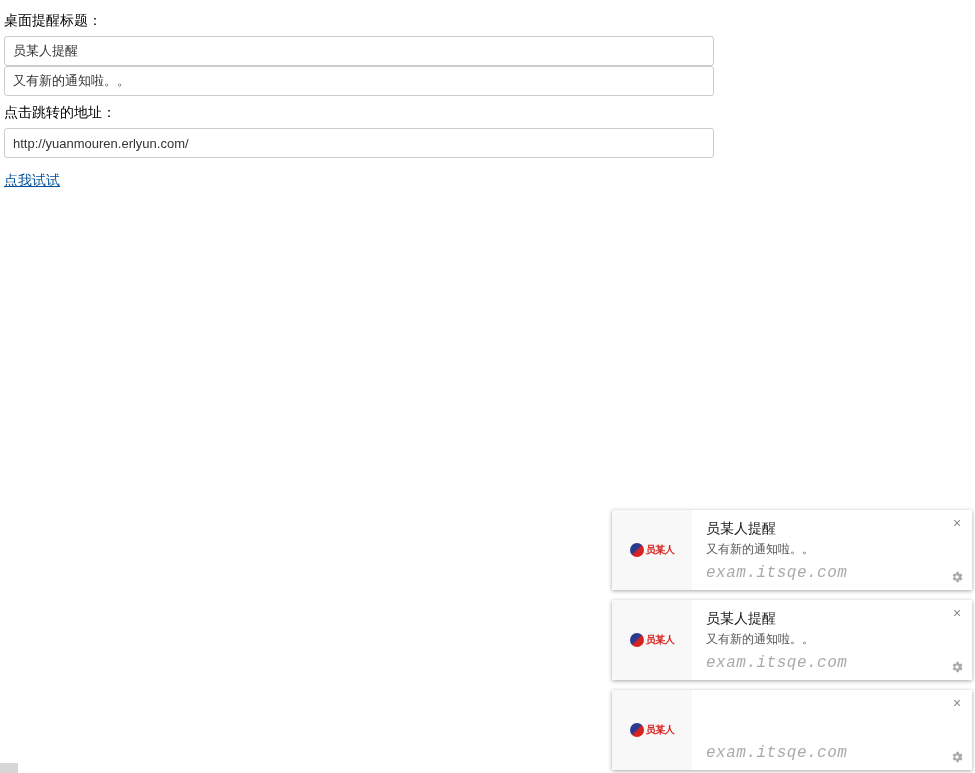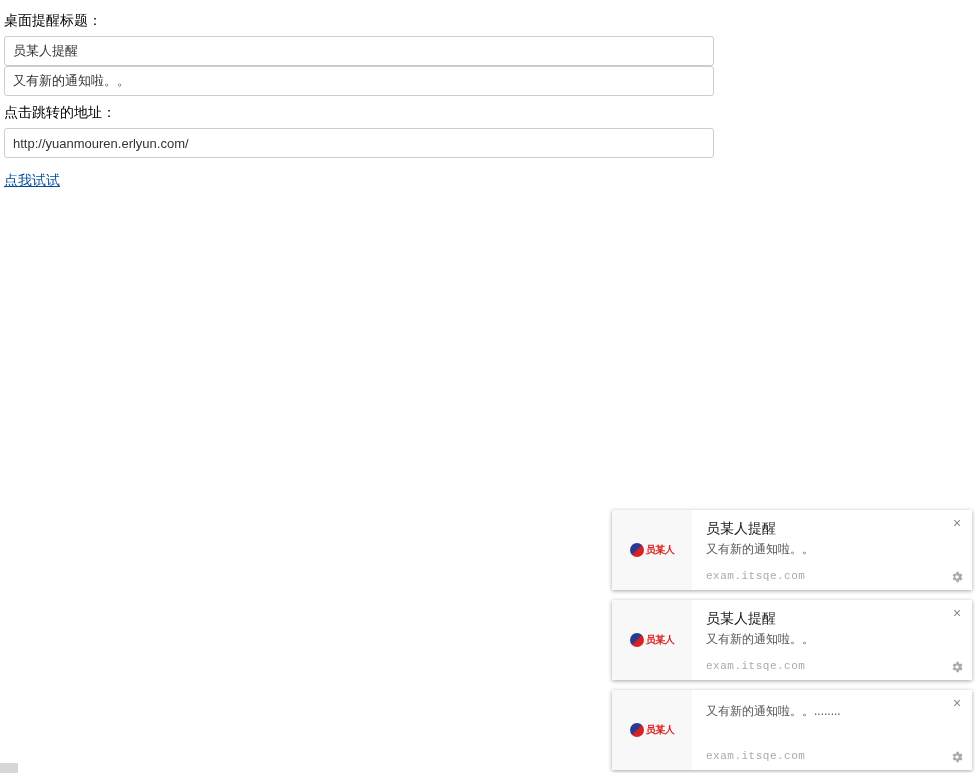--- a/index.html
+++ b/index.html
@@ -79,24 +79,25 @@
     .notif-body {
       flex: 1;
       padding: 10px 14px 8px 14px;
       display: flex;
       flex-direction: column;
       justify-content: space-between;
     }
     .notif-title { font-size: 14px; color: #1a1a1a; }
     .notif-content { font-size: 12px; color: #555; margin-top: 3px; }
     .notif-origin {
-      font-size: 11px;
+      font-size: 16px;
       font-family: "Courier New", monospace;
       color: #aaa;
       letter-spacing: 0.5px;
+      font-style: italic;
     }
     .notif-close {
       position: absolute;
       right: 8px; top: 6px;
       width: 14px; height: 14px;
       color: #888;
       font-size: 14px;
       line-height: 14px;
       text-align: center;
       cursor: pointer;
@@ -172,21 +173,20 @@
 
   <div class="notif">
     <div class="notif-icon">
       <div class="notif-icon-inner">
         <div class="notif-icon-circle"></div>
         <span class="notif-icon-text">员某人</span>
       </div>
     </div>
     <div class="notif-body">
       <div>
-        <div class="notif-content">又有新的通知啦。。........</div>
       </div>
       <div class="notif-origin">exam.itsqe.com</div>
     </div>
     <div class="notif-close">×</div>
     <div class="notif-gear">
       <svg viewBox="0 0 24 24">
           <path d="M19.4 13a7.5 7.5 0 000-2l2-1.6-2-3.4-2.4.9a7.5 7.5 0 00-1.7-1L15 3h-4l-.3 2.9a7.5 7.5 0 00-1.7 1l-2.4-.9-2 3.4L6.6 11a7.5 7.5 0 000 2l-2 1.6 2 3.4 2.4-.9a7.5 7.5 0 001.7 1L11 21h4l.3-2.9a7.5 7.5 0 001.7-1l2.4.9 2-3.4zM12 15a3 3 0 110-6 3 3 0 010 6z"></path>
         </svg>
     </div>
   </div>

